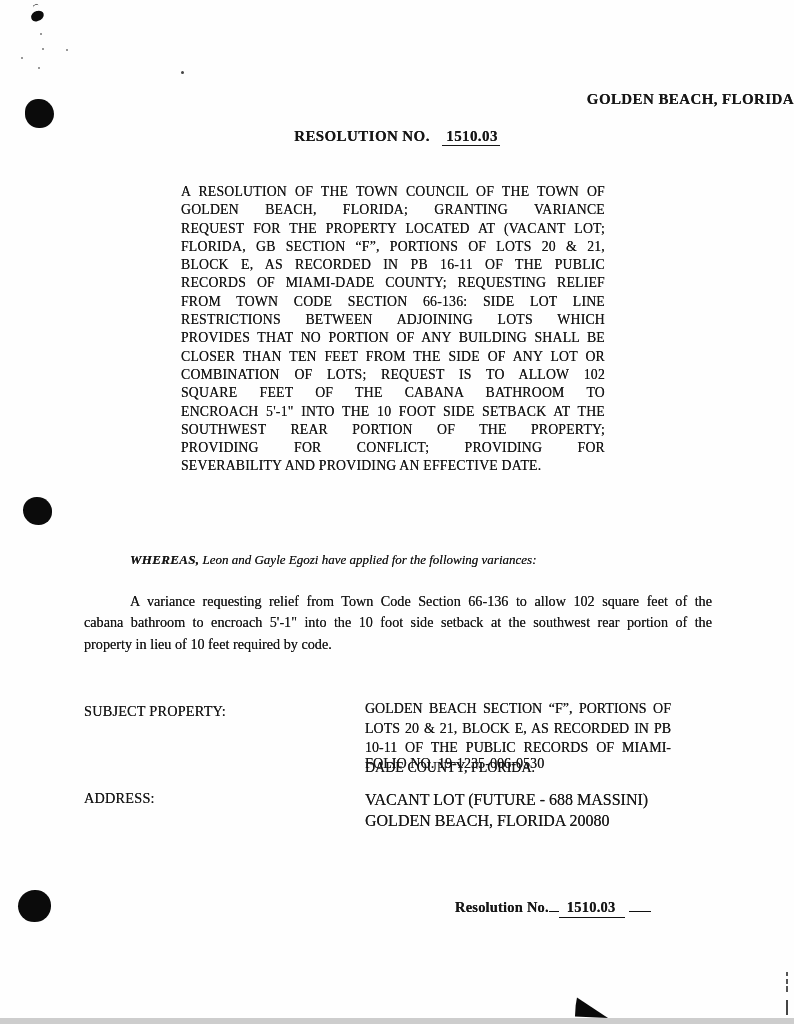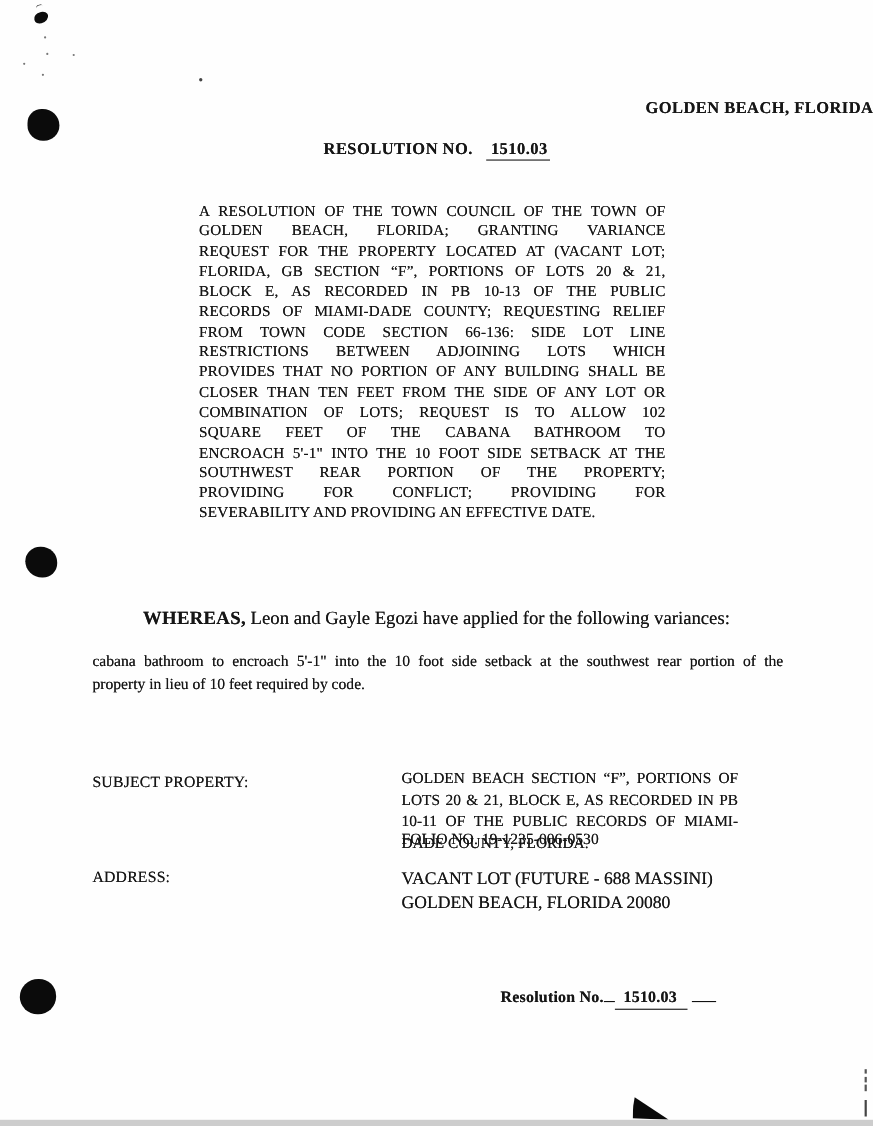--- a/index.html
+++ b/index.html
@@ -26,21 +26,21 @@
   
   #res-body {
     position:absolute; left:181px; top:183px; width:424px;
     font-size:13.8px; line-height:18.3px; letter-spacing:0.2px;
   }
   .jline { text-align:justify; text-align-last:justify; }
   .line { white-space:normal; }
   
   #whereas {
     position:absolute; left:84px; top:552px; width:640px;
-    font-size:17px; text-indent:46px;
+    font-size:13px; text-indent:46px;font-style:italic;
   }
   #whereas b { letter-spacing:0.3px; }
   
   #variance {
     position:absolute; left:84px; top:591px; width:628px;
     font-size:14.2px; line-height:21.4px;
   }
   
   .row-label {
     position:absolute; left:84px;
@@ -125,39 +125,40 @@
     <span>RESOLUTION NO.</span>
     <span>&nbsp;</span>
     <span class="resnum">1510.03</span>
   </div>
 
   <div id="res-body" class="txt">
       <div class="line jline">A RESOLUTION OF THE TOWN COUNCIL OF THE TOWN OF</div>
       <div class="line jline">GOLDEN BEACH, FLORIDA; GRANTING VARIANCE</div>
       <div class="line jline">REQUEST FOR THE PROPERTY LOCATED AT (VACANT LOT;</div>
       <div class="line jline">FLORIDA, GB SECTION “F”, PORTIONS OF LOTS 20 &amp; 21,</div>
-      <div class="line jline">BLOCK E, AS RECORDED IN PB 10-13 OF THE PUBLIC</div>
+      <div class="line jline">BLOCK E, AS RECORDED IN PB 16-11 OF THE PUBLIC</div>
       <div class="line jline">RECORDS OF MIAMI-DADE COUNTY; REQUESTING RELIEF</div>
       <div class="line jline">FROM TOWN CODE SECTION 66-136: SIDE LOT LINE</div>
       <div class="line jline">RESTRICTIONS BETWEEN ADJOINING LOTS WHICH</div>
       <div class="line jline">PROVIDES THAT NO PORTION OF ANY BUILDING SHALL BE</div>
       <div class="line jline">CLOSER THAN TEN FEET FROM THE SIDE OF ANY LOT OR</div>
       <div class="line jline">COMBINATION OF LOTS; REQUEST IS TO ALLOW 102</div>
       <div class="line jline">SQUARE FEET OF THE CABANA BATHROOM TO</div>
       <div class="line jline">ENCROACH 5'-1" INTO THE 10 FOOT SIDE SETBACK AT THE</div>
       <div class="line jline">SOUTHWEST REAR PORTION OF THE PROPERTY;</div>
       <div class="line jline">PROVIDING FOR CONFLICT; PROVIDING FOR</div>
       <div class="line">SEVERABILITY AND PROVIDING AN EFFECTIVE DATE.</div>
     </div>
 
   <div id="whereas" class="txt">
     <b>WHEREAS,</b><span> Leon and Gayle Egozi have applied for the following variances:</span>
   </div>
 
   <div id="variance" class="txt">
+      <div class="line jline" style="padding-left: 46px;">A variance requesting relief from Town Code Section 66-136 to allow 102 square feet of the</div>
       <div class="line jline">cabana bathroom to encroach 5'-1" into the 10 foot side setback at the southwest rear portion of the</div>
       <div class="line">property in lieu of 10 feet required by code.</div>
     </div>
 
   <div id="subject-label" class="row-label txt">SUBJECT PROPERTY:</div>
   <div id="subject-col" class="txt">
       <div class="line jline">GOLDEN BEACH SECTION “F”, PORTIONS OF</div>
       <div class="line jline">LOTS 20 &amp; 21, BLOCK E, AS RECORDED IN PB</div>
       <div class="line jline">10-11 OF THE PUBLIC RECORDS OF MIAMI-</div>
       <div class="line">DADE COUNTY, FLORIDA.</div>

